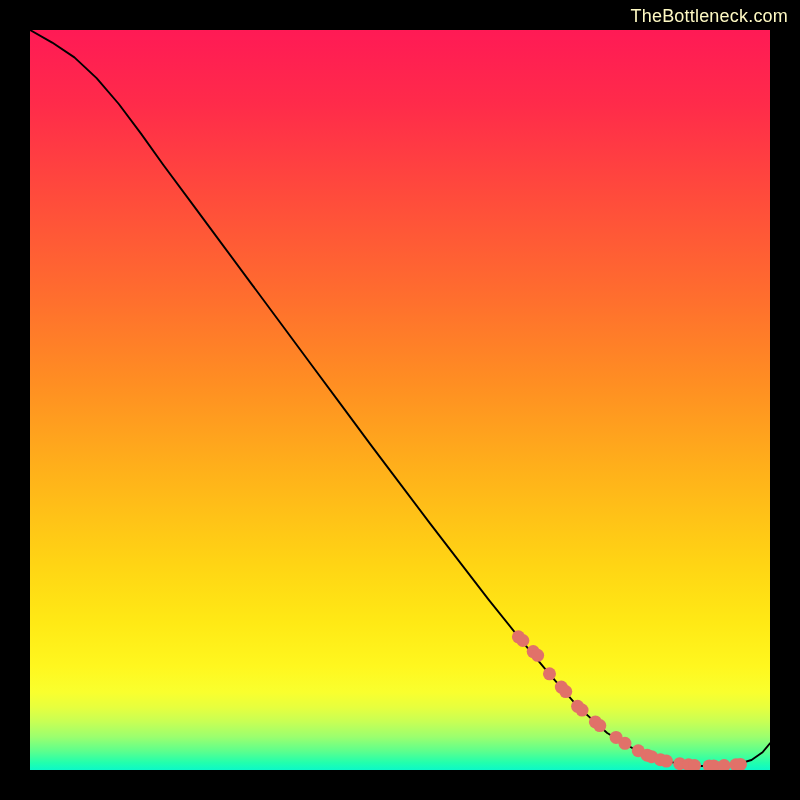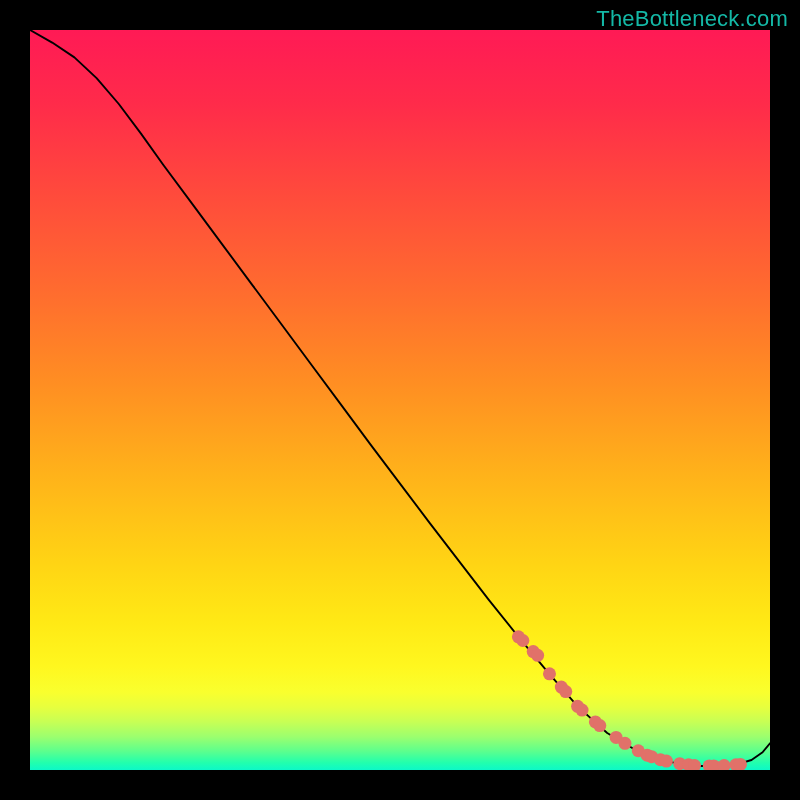--- a/index.html
+++ b/index.html
@@ -8,23 +8,23 @@
     width: 800px;
     height: 800px;
     position: relative;
     background: #000;
   }
   .watermark {
     position: absolute;
     top: 6px;
     right: 12px;
     font-family: Arial, Helvetica, sans-serif;
-    font-size: 22px;
+    font-size: 18px;
     font-weight: 500;
-    color: #14b8a6;
+    color: #fef9c3;
     letter-spacing: 0.2px;
     z-index: 10;
   }
   .plot-area {
     position: absolute;
     left: 30px;
     top: 30px;
     width: 740px;
     height: 740px;
   }

